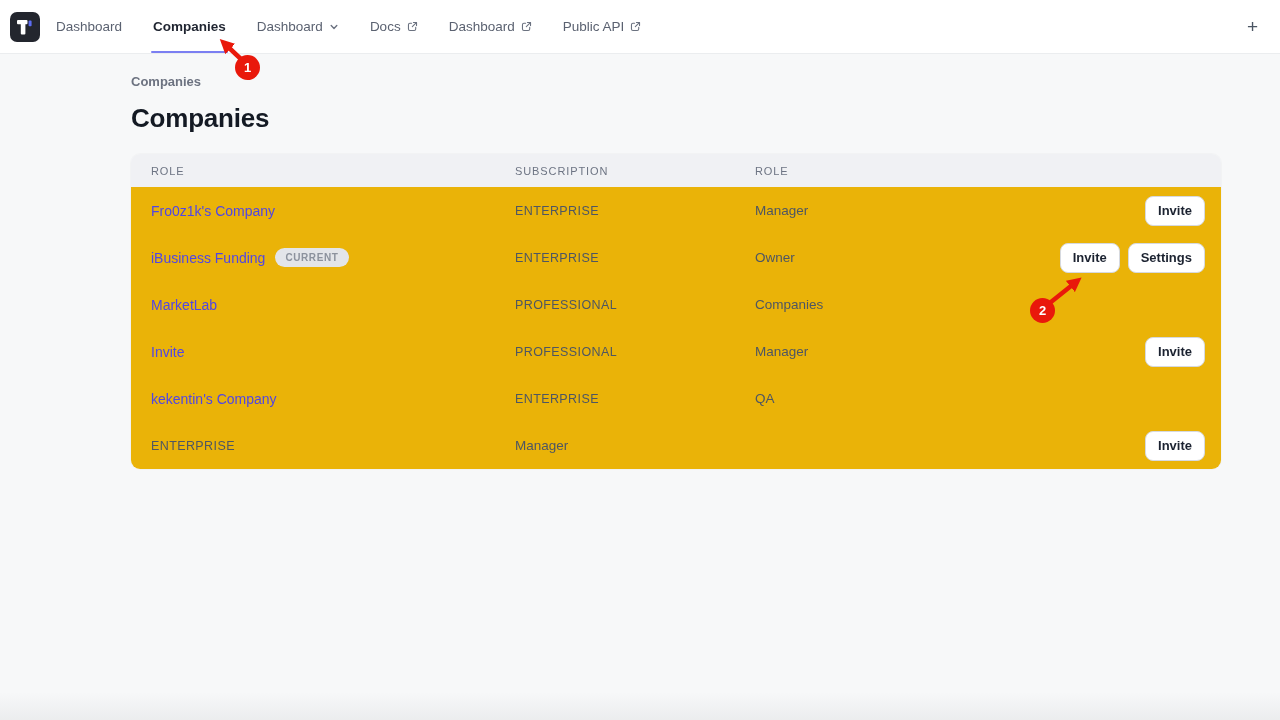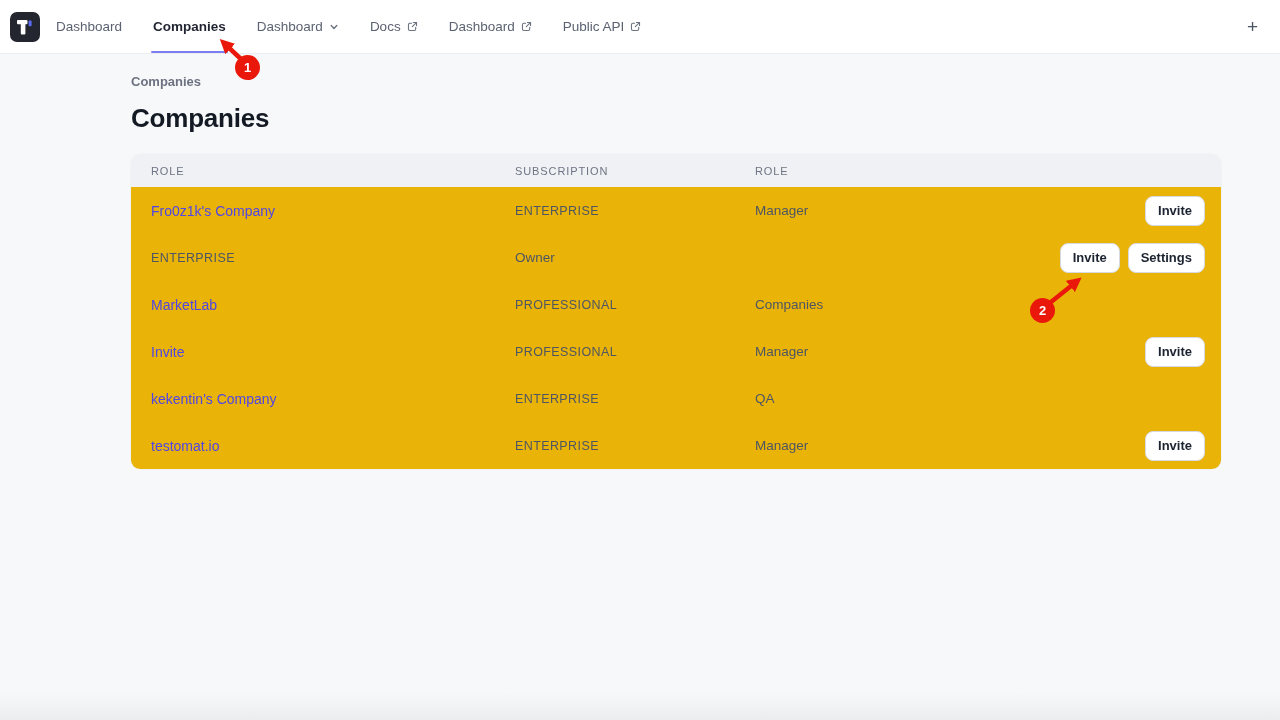--- a/index.html
+++ b/index.html
@@ -163,20 +163,24 @@
           <a class="link">Fro0z1k's Company</a>
         </div>
         <div class="td sub">ENTERPRISE</div>
         <div class="td role">Manager</div>
         <div class="td actions">
           <button class="btn">Invite</button>
         </div>
       </div>
 
       <div class="tr">
+        <div class="td name-cell">
+          <a class="link">iBusiness Funding</a>
+          <span class="badge">CURRENT</span>
+        </div>
         <div class="td sub">ENTERPRISE</div>
         <div class="td role">Owner</div>
         <div class="td actions">
           <button class="btn">Invite</button>
           <button class="btn">Settings</button>
         </div>
       </div>
 
       <div class="tr">
         <div class="td name-cell">
@@ -201,23 +205,20 @@
       <div class="tr">
         <div class="td name-cell">
           <a class="link">kekentin's Company</a>
         </div>
         <div class="td sub">ENTERPRISE</div>
         <div class="td role">QA</div>
         <div class="td actions"></div>
       </div>
 
       <div class="tr">
-        <div class="td name-cell">
-          <a class="link">testomat.io</a>
-        </div>
         <div class="td sub">ENTERPRISE</div>
         <div class="td role">Manager</div>
         <div class="td actions">
           <button class="btn">Invite</button>
         </div>
       </div>
 
     </div>
   </div>
 </main>

